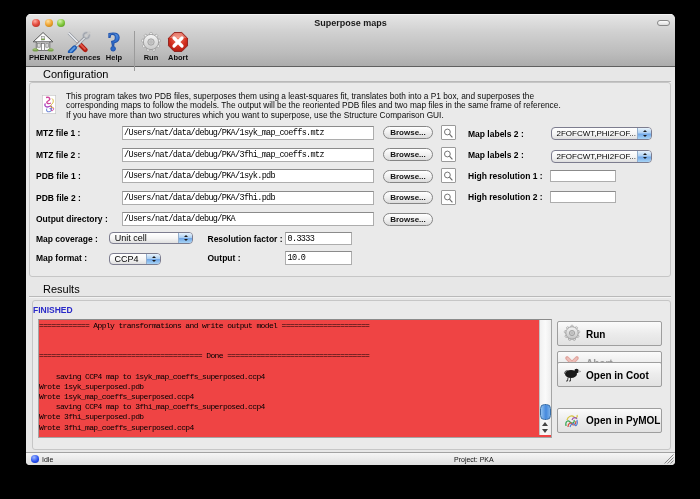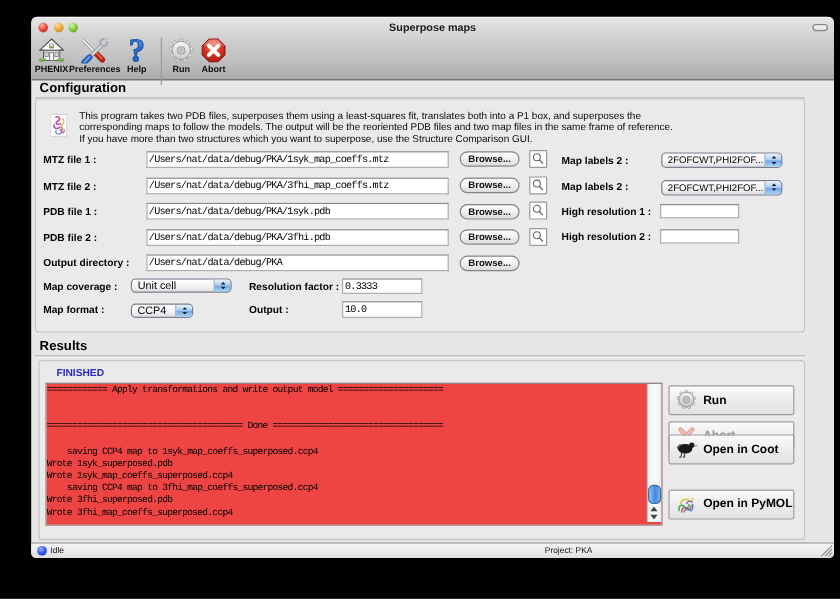--- a/index.html
+++ b/index.html
@@ -1,34 +1,34 @@
 <!DOCTYPE html>
 <html><head>
 <meta charset="utf-8">
 <style>
 html,body{margin:0;padding:0;}
 body{width:700px;height:499px;background:#000;position:relative;overflow:hidden;
   font-family:"Liberation Sans",sans-serif;}
 #win{position:absolute;left:26px;top:14px;width:649px;height:451px;
-  background:#e7e7e7;border-radius:5px 5px 4px 4px;overflow:hidden;padding-left:20px;}
+  background:#e7e7e7;border-radius:5px 5px 4px 4px;overflow:hidden;}
 
 #bar{position:absolute;left:0;top:0;width:100%;height:52px;
   background:linear-gradient(#e6e6e6 0%,#d0d0d0 35%,#bcbcbc 75%,#acacac 100%);
   border-bottom:1px solid #5f5f5f;box-shadow:inset 0 1px 0 #f4f4f4;}
 .tl{position:absolute;top:5px;width:8px;height:8px;border-radius:50%;}
 #tl-r{left:6px;background:radial-gradient(circle at 38% 28%,#ffada2,#e2483b 50%,#a32c22 95%);}
 #tl-y{left:18.5px;background:radial-gradient(circle at 38% 28%,#ffe1a2,#f0a432 50%,#b4790f 95%);}
 #tl-g{left:31px;background:radial-gradient(circle at 38% 28%,#d6f3ae,#82c93e 50%,#508f1c 95%);}
 #title{position:absolute;top:3.5px;left:0;width:100%;text-align:center;
   font-size:9px;font-weight:bold;color:#191919;}
 .tbitem{position:absolute;top:17px;text-align:center;font-size:7.5px;color:#0d0d0d;transform:translateX(-50%);}
 .tbitem .lab{margin-top:-2px;white-space:nowrap;font-weight:bold;}
 .tbsep{position:absolute;left:108px;top:17px;width:1px;height:40px;background:#9b9b9b;}
 
-.h1{position:absolute;left:7px;font-size:11px;line-height:11px;font-weight:bold;color:#000;}
+.h1{position:absolute;left:17px;font-size:11px;line-height:11px;font-weight:normal;color:#000;}
 .hr{position:absolute;left:3px;width:642px;height:1px;background:#b9b9b9;box-shadow:0 1px 0 #f2f2f2;}
 .panel{position:absolute;background:#eaeaea;border:1px solid #c6c6c6;border-radius:3px;}
 .lbl{position:absolute;font-size:8.5px;font-weight:bold;color:#000;white-space:nowrap;transform:translateY(-50%);}
 .fld{position:absolute;background:#fff;border:1px solid #adadad;border-top-color:#8b8b8b;
   font-family:"Liberation Mono",monospace;font-size:8.5px;letter-spacing:-0.66px;color:#000;
   padding:0 0 0 1.5px;line-height:12px;white-space:nowrap;overflow:hidden;}
 .btn{position:absolute;width:48px;height:11px;border:1px solid #858585;border-radius:6.5px;
   background:linear-gradient(#ffffff,#f2f2f2 45%,#dcdcdc 100%);
   font-size:8px;font-weight:bold;color:#111;text-align:center;line-height:11.5px;}
 .mag{position:absolute;width:13px;height:13px;border:1px solid #9a9a9a;background:#fff;border-radius:1px;}
@@ -228,21 +228,21 @@
         <div class="arrows aup"></div>
         <div class="arrows adn"></div>
       </div>
     </div>
   <div class="lbl" style="left:181.5px;top:244.3px;">Output :</div>
   <div class="fld" style="left:259px;top:237px;width:63px;height:11.5px;">10.0</div>
 
   <div class="h1" style="top:270px;">Results</div>
   <div class="hr" style="top:281.5px;"></div>
   <div class="panel" style="left:6px;top:286px;width:637px;height:148px;"></div>
-  <div style="position:absolute;left:21px;top:290.5px;font-size:8.5px;font-weight:bold;color:#2a2ac8;">FINISHED</div>
+  <div style="position:absolute;left:7px;top:290.5px;font-size:8.5px;font-weight:bold;color:#2a2ac8;">FINISHED</div>
 
   <div id="console" style="left:11.5px;top:305px;width:512px;height:117px;">
 <pre>============ Apply transformations and write output model =====================
 
 
 ======================================= Done ==================================
 
     saving CCP4 map to 1syk_map_coeffs_superposed.ccp4
 Wrote 1syk_superposed.pdb
 Wrote 1syk_map_coeffs_superposed.ccp4

